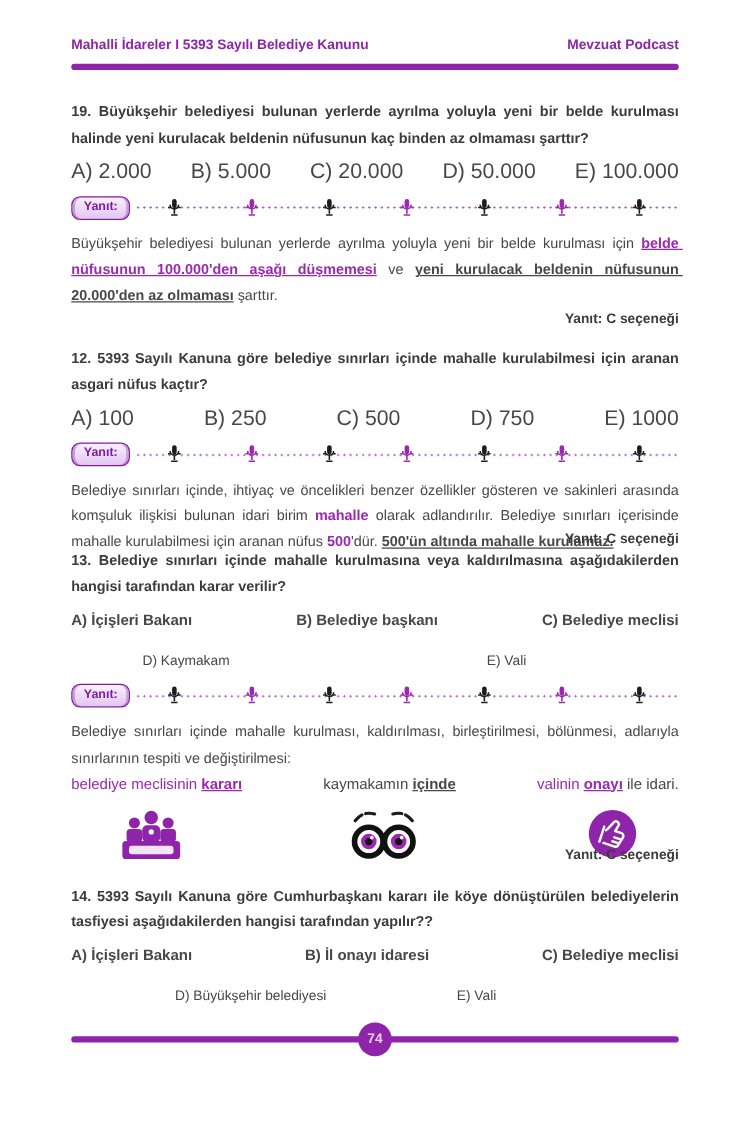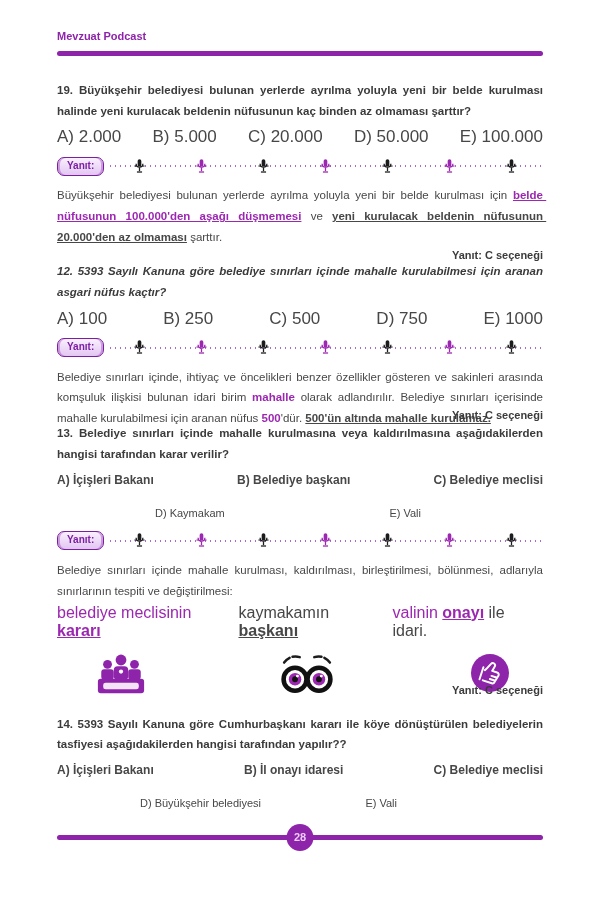--- a/index.html
+++ b/index.html
@@ -59,41 +59,42 @@
   .expl{font-size:11.5px;line-height:1.82;text-align:justify;
         color:var(--body);margin:9px 0 0;}
   .seg{white-space:pre-wrap;}
   .seg-p{color:var(--purple-text);font-weight:700;}
   .seg-p2{color:var(--purple-text);font-weight:500;}
   .seg-pu{color:var(--purple-text);font-weight:600;text-decoration:underline;}
   .seg-u{color:var(--body);font-weight:600;text-decoration:underline;}
   .answer{text-align:right;font-size:11px;font-weight:700;color:var(--ink);margin-top:1px;}
 
   
-  .cols{display:flex;justify-content:space-between;font-size:16px;margin-top:2px;}
+  .cols{display:flex;justify-content:space-between;font-size:12px;margin-top:2px;}
   .icon-row{display:flex;align-items:center;margin-top:8px;padding:0 30px 0 38px;
             justify-content:space-between;height:50px;}
   .q13-answer{margin-top:-14px;}
 
   .footer{position:relative;margin-top:26px;padding:0 57px;}
   .fline{height:5px;background:var(--purple);border-radius:3px;}
   .fcircle{
     position:absolute;left:50%;top:-11px;transform:translateX(-50%);
     width:27px;height:27px;border-radius:50%;background:var(--purple);
     color:#eccdf7;font-size:11px;font-weight:700;
     display:flex;align-items:center;justify-content:center;
   }
 </style>
 </head>
 <body>
 
 <div class="page">
   <div class="content">
 
     <div class="hdr">
+      <span>Mahalli İdareler I 5393 Sayılı Belediye Kanunu</span>
       <span>Mevzuat Podcast</span>
     </div>
     <div class="rule"></div>
 
     <p class="q-title q11">19. Büyükşehir belediyesi bulunan yerlerde ayrılma yoluyla yeni bir belde kurulması halinde yeni kurulacak beldenin nüfusunun kaç binden az olmaması şarttır?</p>
     <div class="opts5">
       <span>A) 2.000</span>
       <span>B) 5.000</span>
       <span>C) 20.000</span>
       <span>D) 50.000</span>
@@ -158,21 +159,21 @@
   <line x1="3.2" y1="15" x2="8.8" y2="15" stroke="currentColor" stroke-width="1.4"></line>
   <line x1="0.5" y1="8.5" x2="3" y2="8.5" stroke="currentColor" stroke-width="1.2"></line>
   <line x1="9" y1="8.5" x2="11.5" y2="8.5" stroke="currentColor" stroke-width="1.2"></line>
 </svg>
           </div>
         </div>
     </div>
     <p class="expl"><span class="seg">Büyükşehir belediyesi bulunan yerlerde ayrılma yoluyla yeni bir belde kurulması için </span><span class="seg seg-pu">belde nüfusunun 100.000'den aşağı düşmemesi</span><span class="seg"> ve </span><span class="seg seg-u">yeni kurulacak beldenin nüfusunun 20.000'den az olmaması</span><span class="seg"> şarttır.</span></p>
     <div class="answer">Yanıt: C seçeneği</div>
 
-    <p class="q-title" style="font-style:italic;">12. 5393 Sayılı Kanuna göre belediye sınırları içinde mahalle kurulabilmesi için aranan asgari nüfus kaçtır?</p>
+    <p class="q-title" style="margin-top:16px;">12. 5393 Sayılı Kanuna göre belediye sınırları içinde mahalle kurulabilmesi için aranan asgari nüfus kaçtır?</p>
     <div class="opts5">
       <span>A) 100</span>
       <span>B) 250</span>
       <span>C) 500</span>
       <span>D) 750</span>
       <span>E) 1000</span>
     </div>
     <div class="yanit-row">
       <button class="yanit-btn">Yanıt:</button>
       <div class="mic-divider">
@@ -239,21 +240,21 @@
     <p class="expl"><span class="seg">Belediye sınırları içinde, ihtiyaç ve öncelikleri benzer özellikler gösteren ve sakinleri arasında komşuluk ilişkisi bulunan idari birim </span><span class="seg seg-p">mahalle</span><span class="seg"> olarak adlandırılır. Belediye sınırları içerisinde mahalle kurulabilmesi için aranan nüfus </span><span class="seg seg-p">500</span><span class="seg">'dür. </span><span class="seg seg-u">500'ün altında mahalle kurulamaz.</span></p>
     <div class="answer" style="margin-top:-20px;">Yanıt: C seçeneği</div>
 
     <p class="q-title" style="margin-top:2px;">13. Belediye sınırları içinde mahalle kurulmasına veya kaldırılmasına aşağıdakilerden hangisi tarafından karar verilir?</p>
     <div class="opts3">
       <span>A) İçişleri Bakanı</span>
       <span>B) Belediye başkanı</span>
       <span>C) Belediye meclisi</span>
     </div>
     <div class="opts2">
-      <span style="margin-left:98px;text-align:right;">D) Kaymakam</span>
+      <span style="margin-left:57px;text-align:right;">D) Kaymakam</span>
       <span style="margin-left:auto;margin-right:122px;">E) Vali</span>
     </div>
     <div class="yanit-row" style="margin-top:12px;">
       <button class="yanit-btn">Yanıt:</button>
       <div class="mic-divider">
           <div class="mics">
             <svg class="mic mic-b" viewBox="0 0 12 18">
   <rect x="4" y="1" width="4" height="8" rx="2" fill="currentColor"></rect>
   <path d="M2.3 6 a3.7 3.7 0 0 0 7.4 0" fill="none" stroke="currentColor" stroke-width="1.4"></path>
   <line x1="6" y1="10" x2="6" y2="14" stroke="currentColor" stroke-width="1.4"></line>
@@ -308,21 +309,21 @@
   <line x1="3.2" y1="15" x2="8.8" y2="15" stroke="currentColor" stroke-width="1.4"></line>
   <line x1="0.5" y1="8.5" x2="3" y2="8.5" stroke="currentColor" stroke-width="1.2"></line>
   <line x1="9" y1="8.5" x2="11.5" y2="8.5" stroke="currentColor" stroke-width="1.2"></line>
 </svg>
           </div>
         </div>
     </div>
     <p class="expl"><span class="seg">Belediye sınırları içinde mahalle kurulması, kaldırılması, birleştirilmesi, bölünmesi, adlarıyla sınırlarının tespiti ve değiştirilmesi:</span></p>
     <div class="cols">
       <span><span class="seg seg-p2">belediye meclisinin </span><span class="seg seg-pu">kararı</span></span>
-      <span><span class="seg">kaymakamın </span><span class="seg seg-u">başkanı</span></span>
+      <span><span class="seg">kaymakamın </span><span class="seg seg-u">içinde</span></span>
       <span><span class="seg seg-p2">valinin </span><span class="seg seg-pu">onayı</span><span class="seg"> ile idari.</span></span>
     </div>
     <div class="icon-row">
 
       <svg width="52" height="46" viewBox="0 0 54 46">
         <g fill="#8E24AA">
           <circle cx="13" cy="14" r="4.6"></circle>
           <rect x="6.5" y="19" width="13" height="11" rx="3"></rect>
           <circle cx="41" cy="14" r="4.6"></circle>
           <rect x="34.5" y="19" width="13" height="11" rx="3"></rect>
@@ -366,15 +367,15 @@
     </div>
     <div class="opts2">
       <span style="margin-left:83px;">D) Büyükşehir belediyesi</span>
       <span style="margin-left:auto;margin-right:146px;">E) Vali</span>
     </div>
 
   </div>
 
   <div class="footer">
     <div class="fline"></div>
-    <div class="fcircle">28</div>
+    <div class="fcircle">74</div>
   </div>
 </div>
 
 </body></html>

